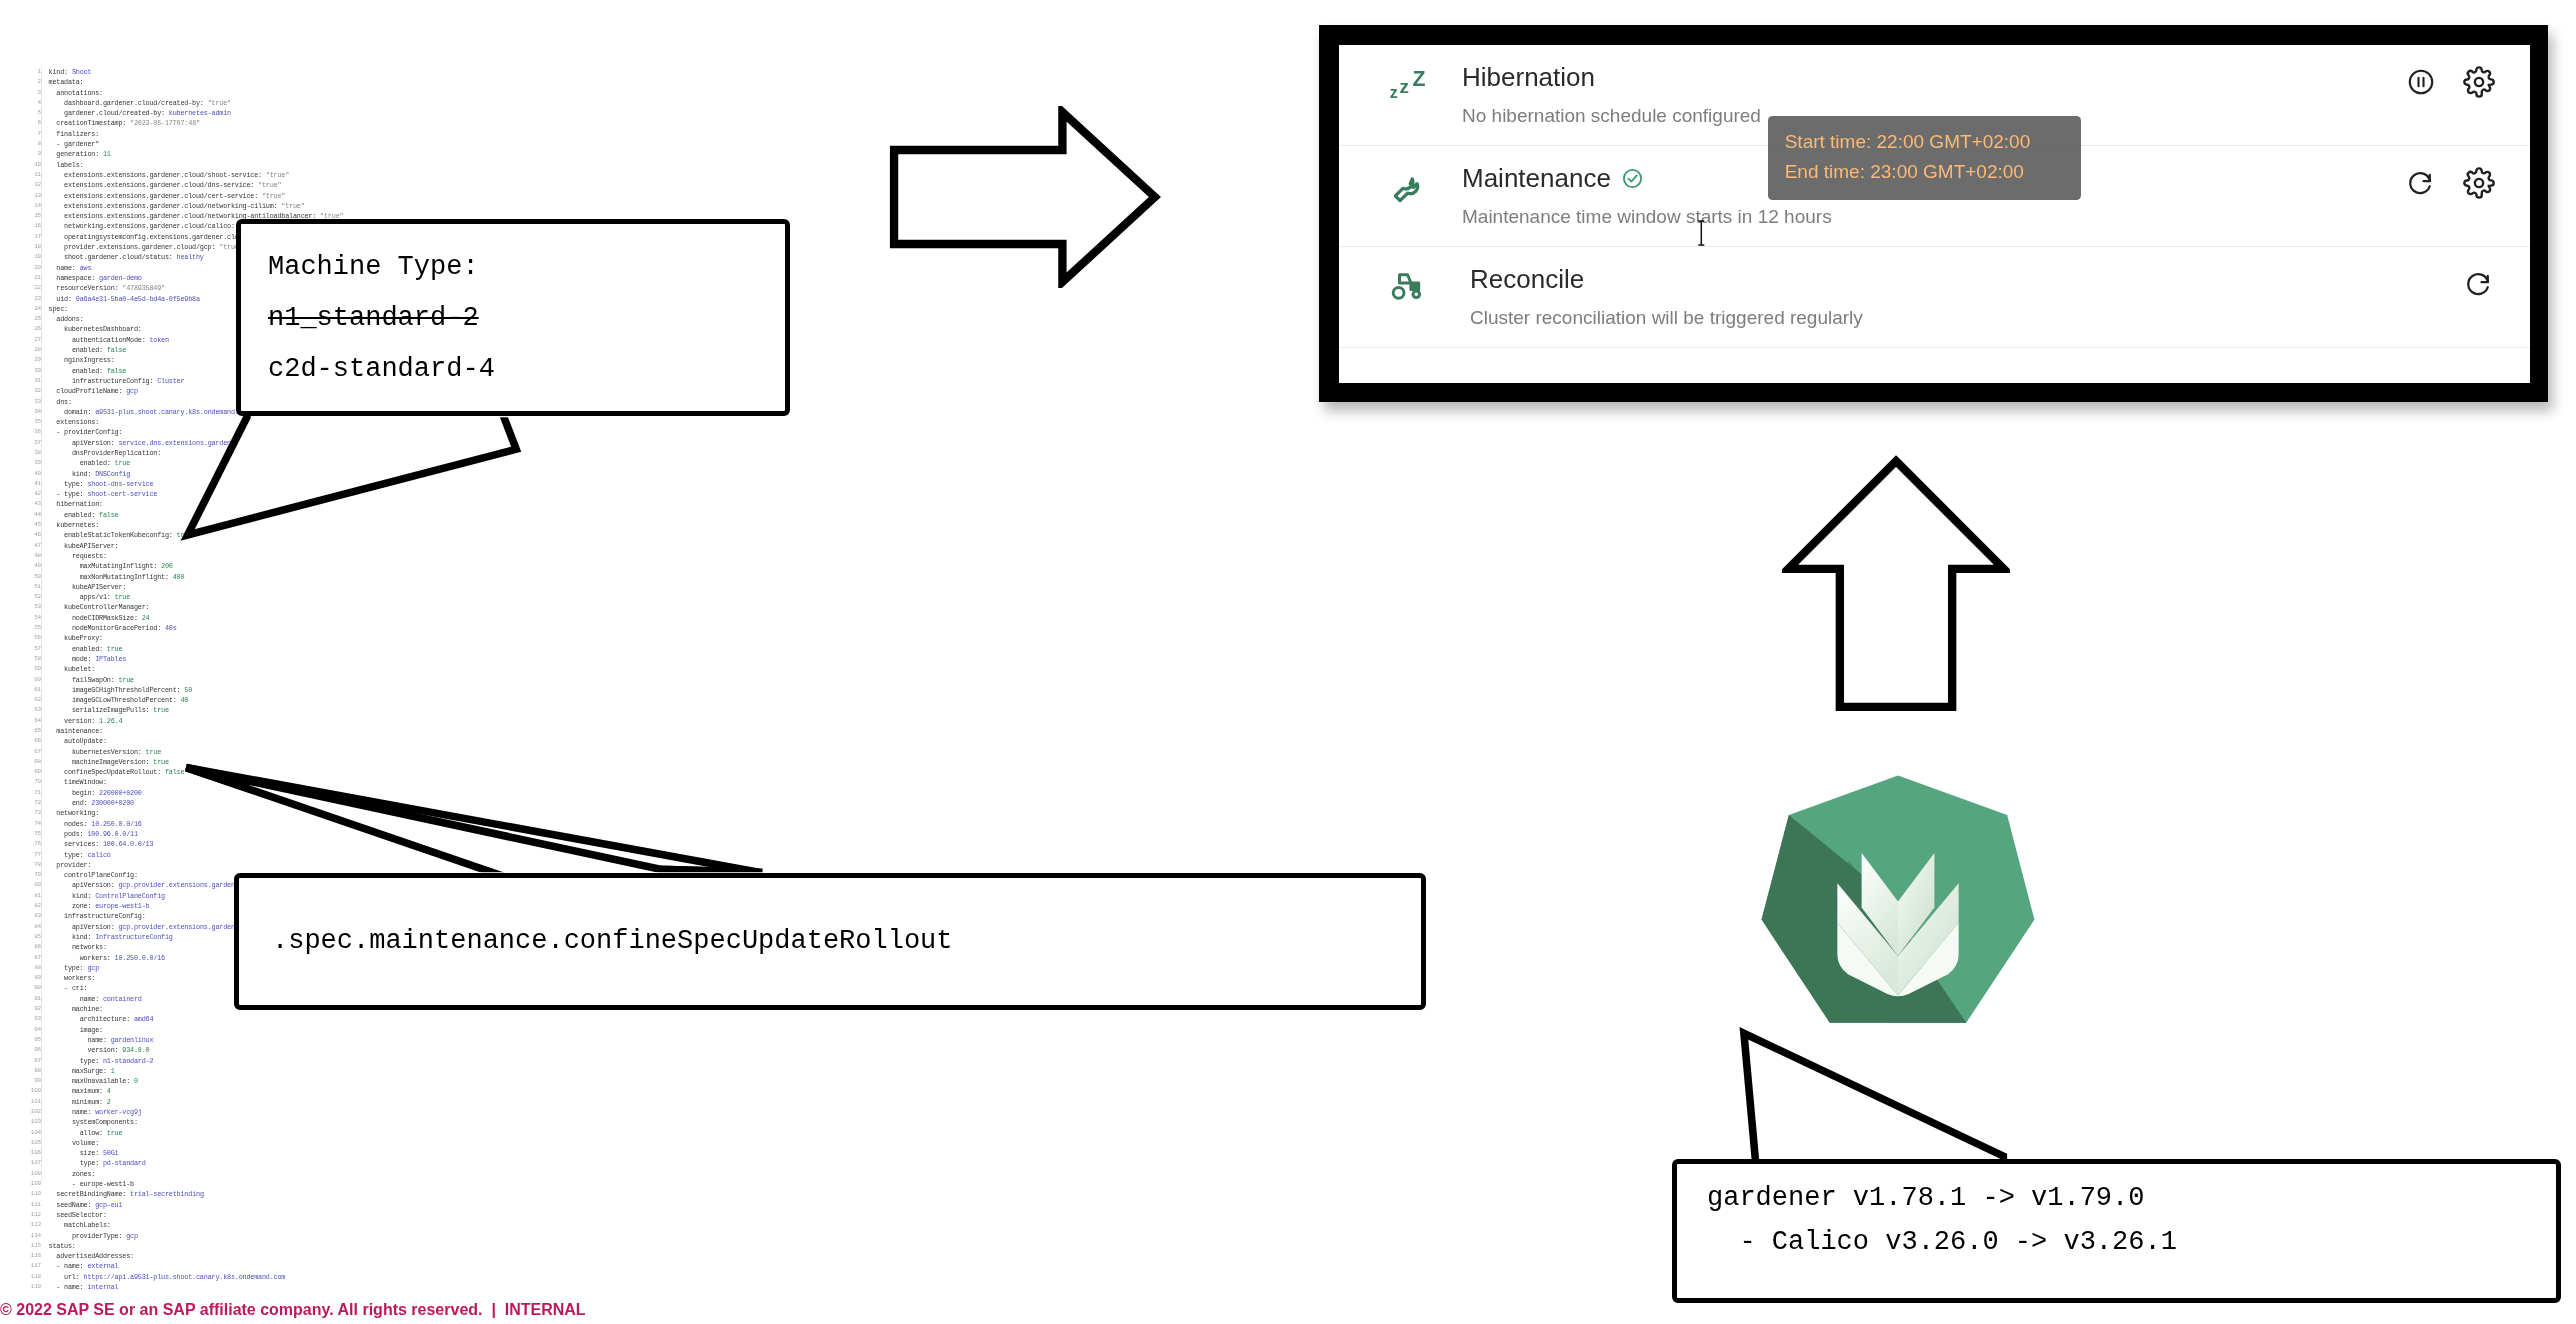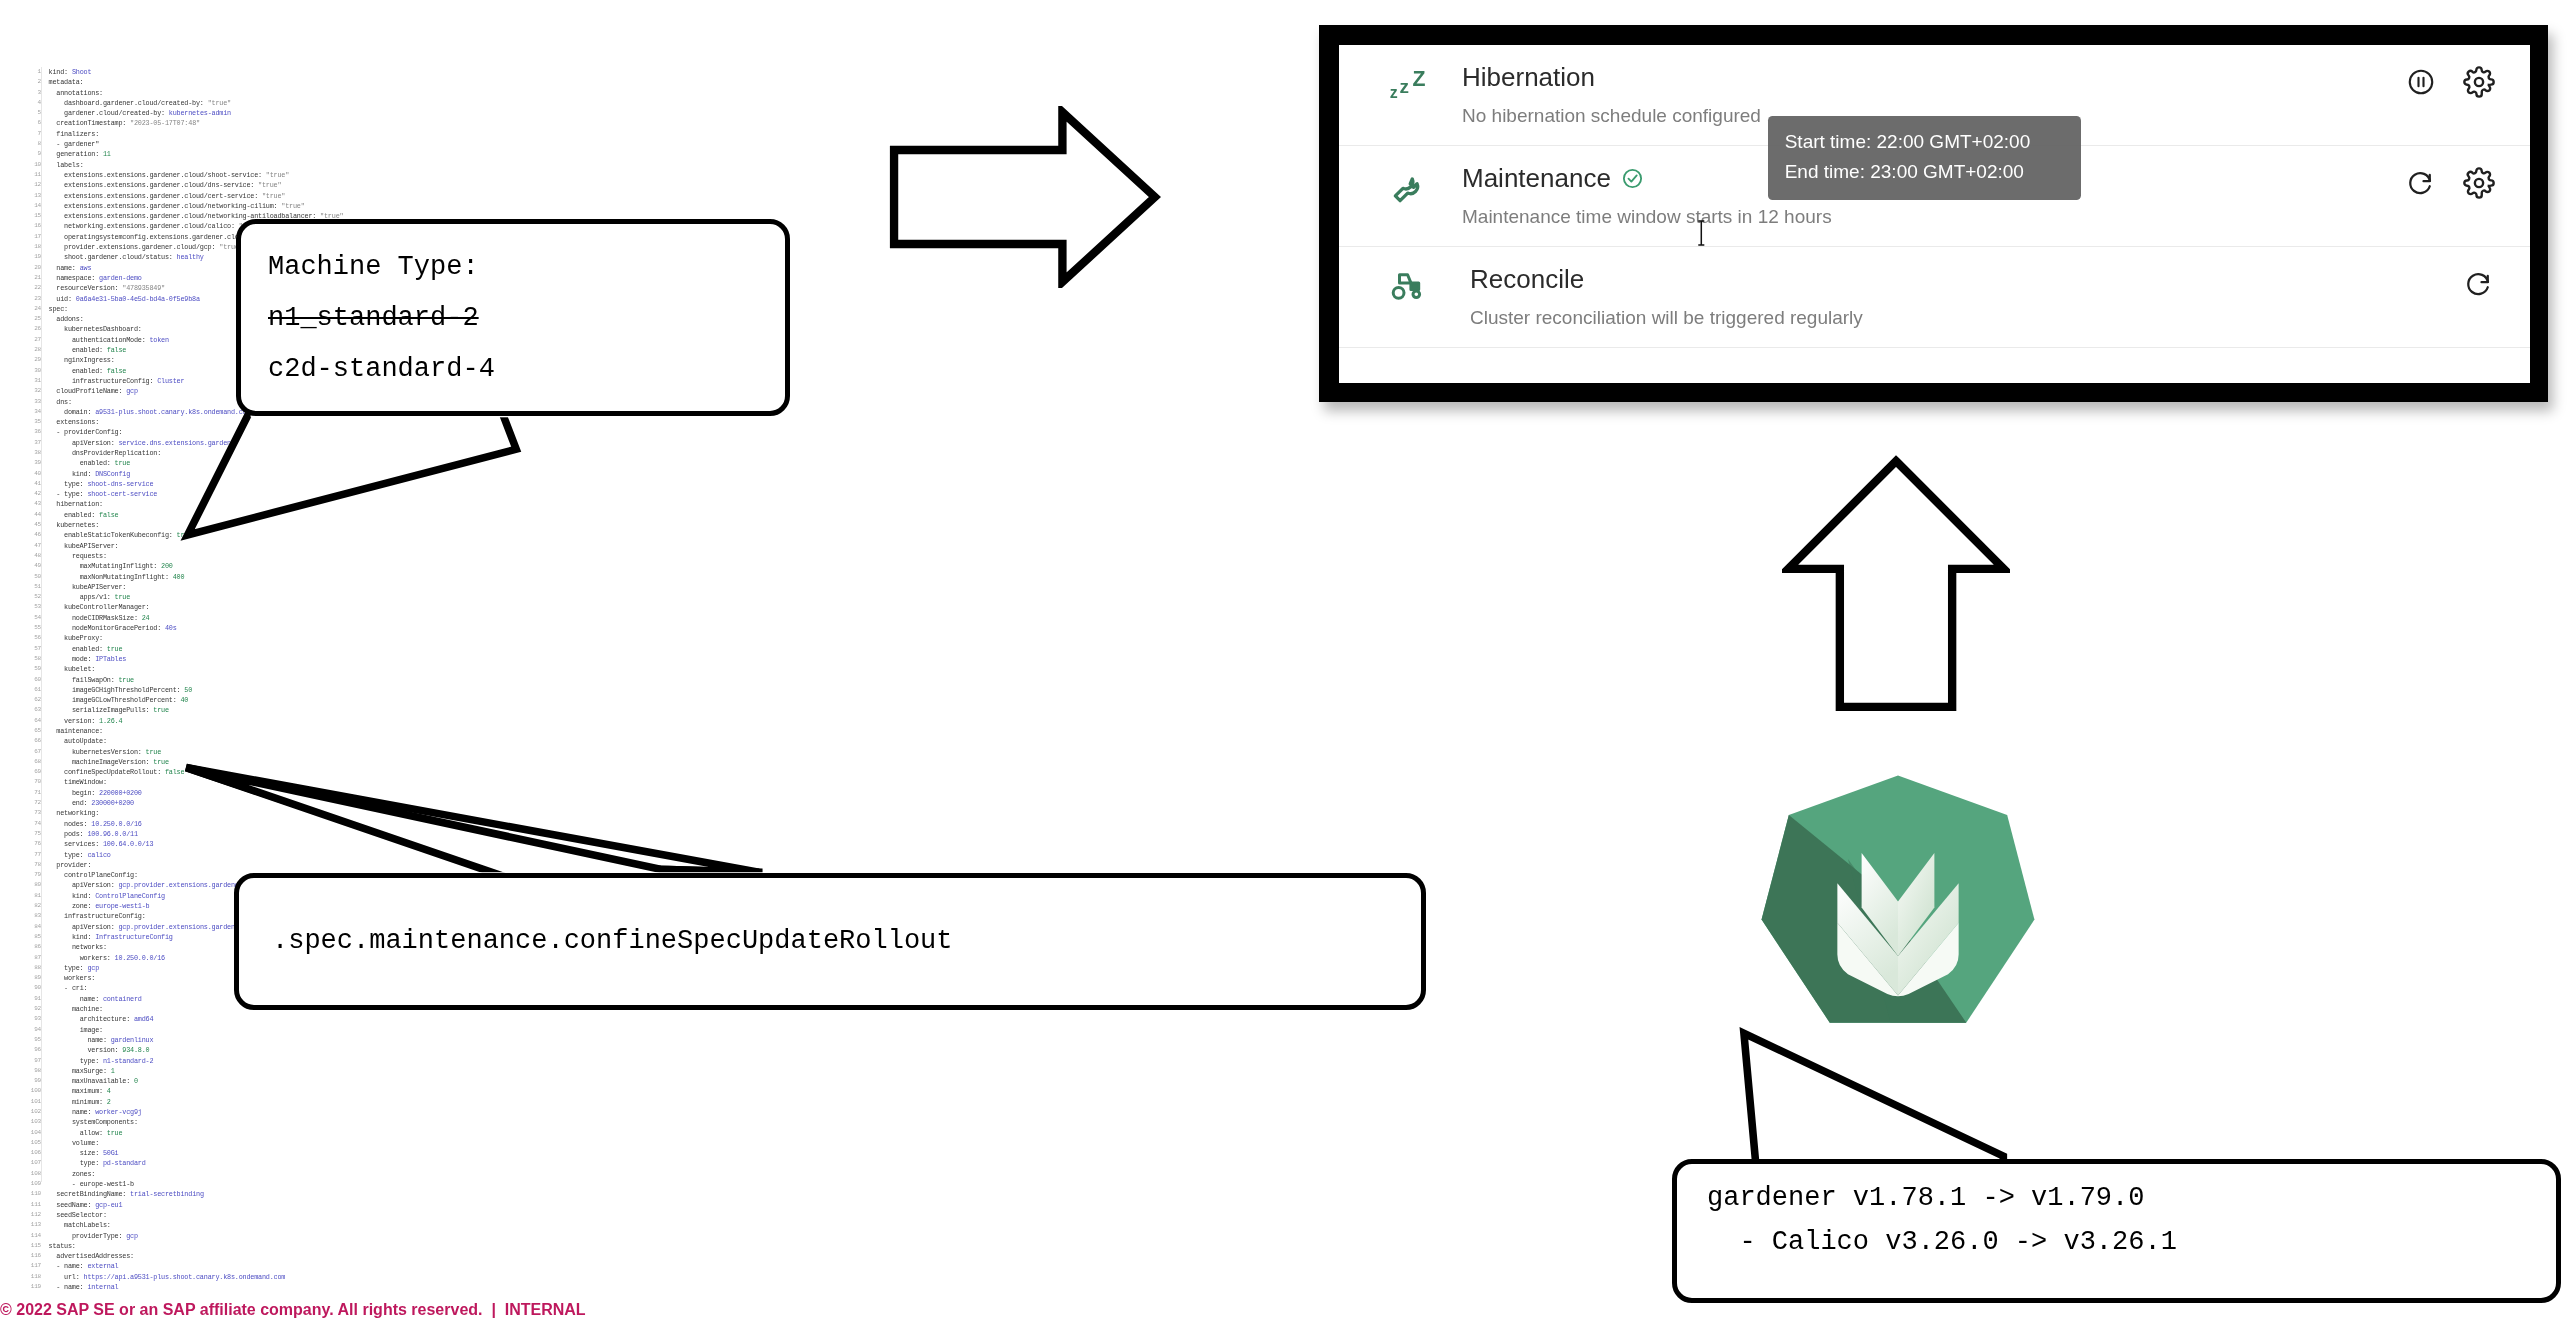--- a/index.html
+++ b/index.html
@@ -72,21 +72,21 @@
   
   .block-arrow { position: absolute; }
   .block-arrow svg { display: block; }
 
   
   .bubble {
     position: absolute;
     box-sizing: border-box;
     background: #ffffff;
     border: 5.3px solid #000000;
-    border-radius: 20px;
+    border-radius: 6px;
     font-family: "Liberation Mono", monospace;
     color: #000000;
     z-index: 6;
   }
   .bubble .line {
     white-space: pre;
     font-size: 27px;
     line-height: 1.0;
   }
   .bubble .strike { text-decoration: line-through; text-decoration-thickness: 1.5px; }
@@ -171,21 +171,21 @@
     position: absolute;
     left: 1768px; top: 116px;
     width: 313px;
     background: rgba(97,97,97,.93);
     border-radius: 4.6px;
     padding: 10.6px 16.7px 12px 16.7px;
     box-sizing: border-box;
     z-index: 7;
   }
   #maintenance-tooltip div {
-    color: #ffffff;
+    color: #fdba74;
     font-size: 19px;
     line-height: 1.62;
     white-space: pre;
   }
 
   
   #text-cursor {
     position: absolute;
     left: 1696px; top: 220px;
     width: 10.6px; height: 26px;

